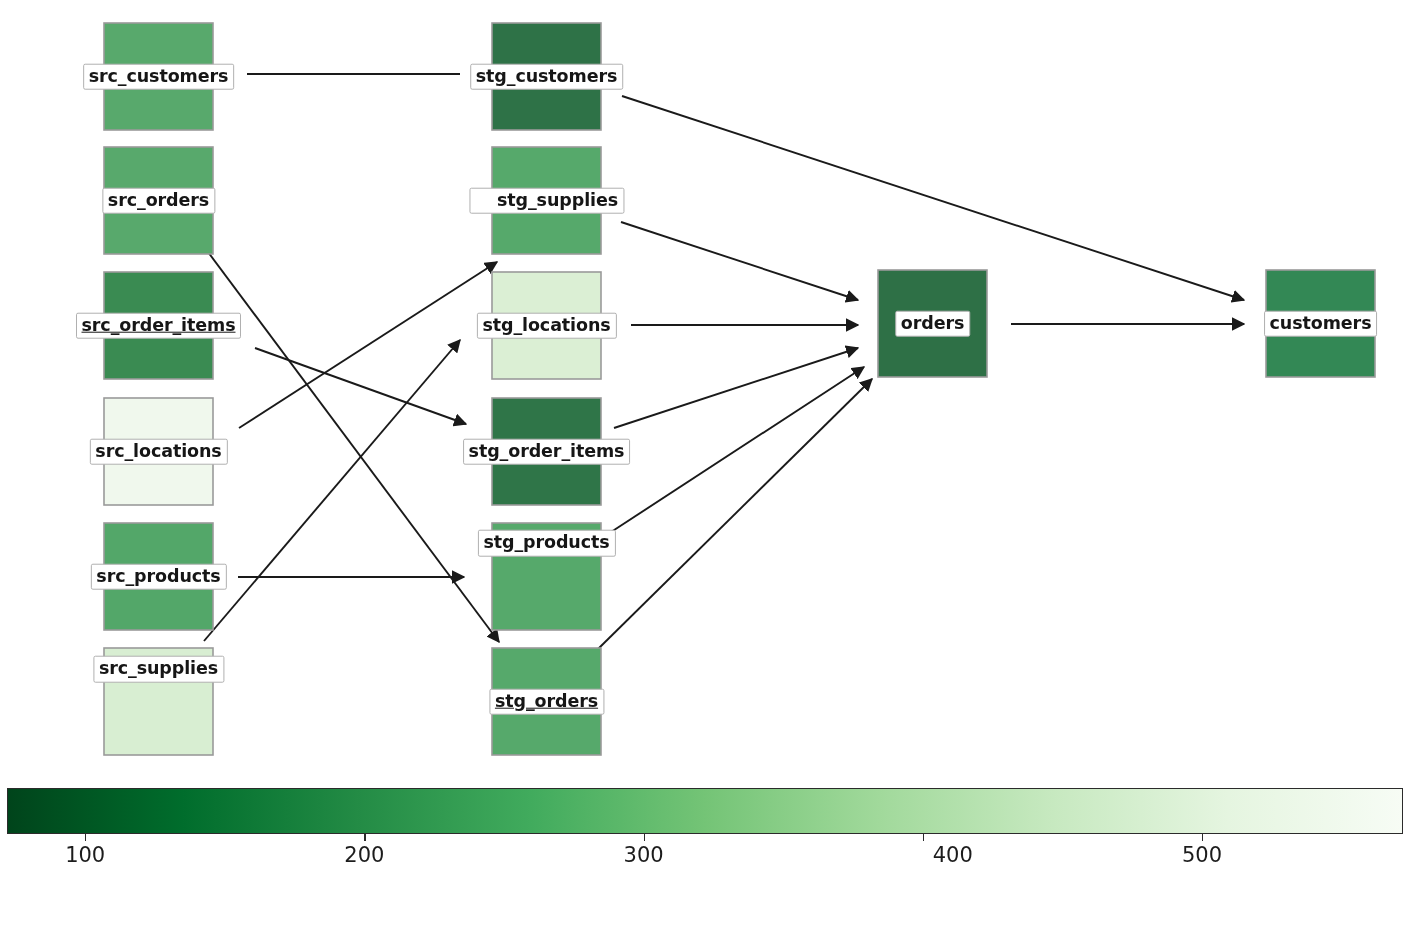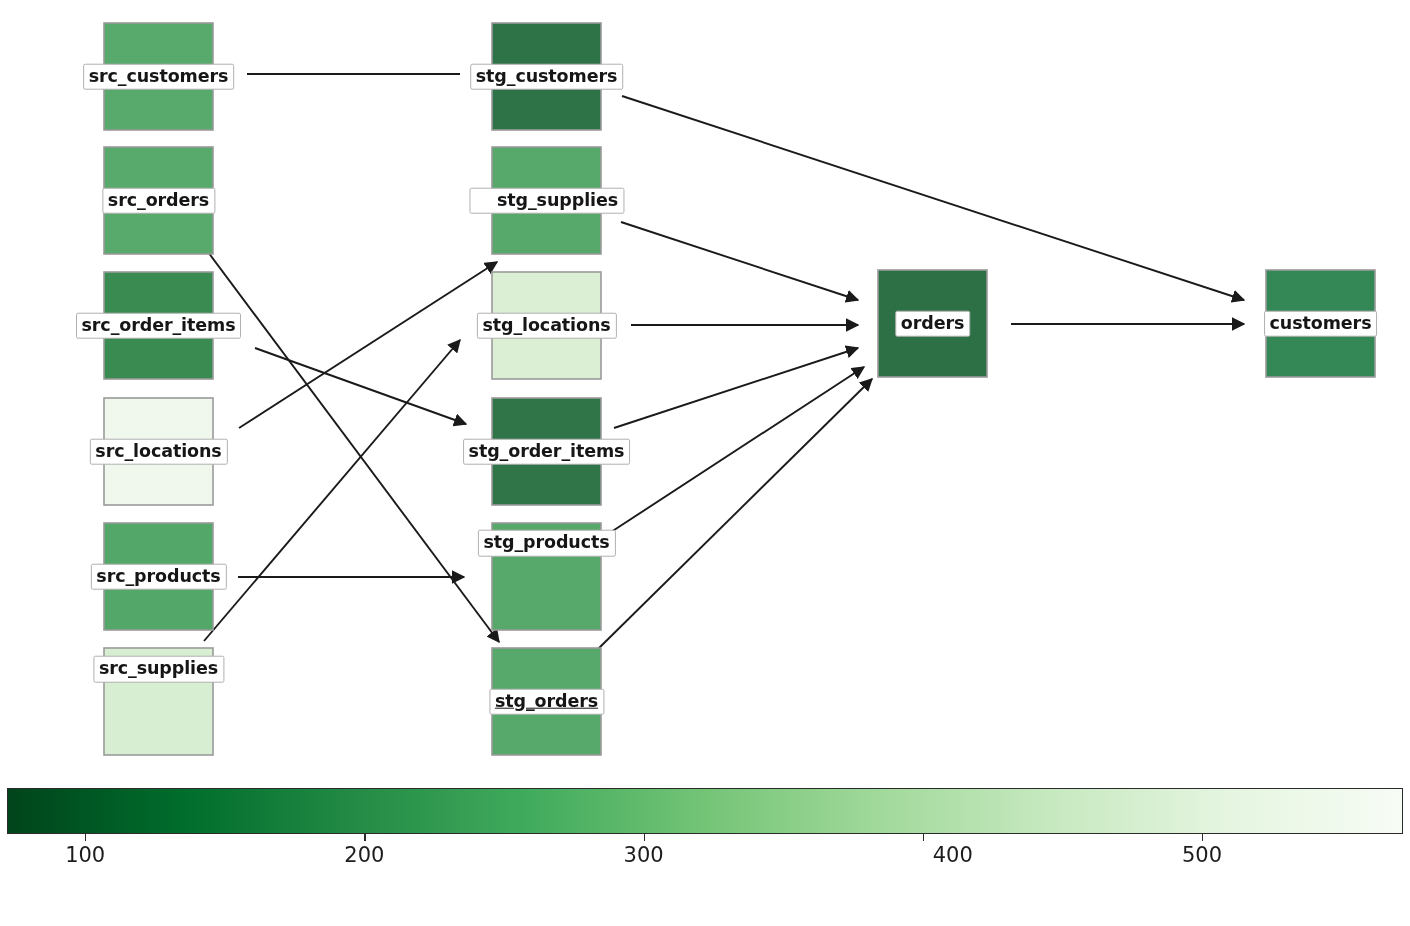--- a/index.html
+++ b/index.html
@@ -89,21 +89,21 @@
         <rect x="456" y="523" width="109" height="107" fill="#56a96b" class="node-rect"></rect>
         <rect x="456" y="648" width="109" height="107" fill="#56a96b" class="node-rect"></rect>
         <rect x="842" y="270" width="109" height="107" fill="#2e7046" class="node-rect"></rect>
         <rect x="1230" y="270" width="109" height="107" fill="#338855" class="node-rect"></rect>
       </g>
   </svg>
 
   <div id="label-layer">
       <div class="node-label" style="left: 122.5px; top: 76.5px;">src_customers</div>
       <div class="node-label" style="left: 122.5px; top: 200.5px; text-align: right;">src_orders</div>
-      <div class="node-label" style="left: 122.5px; top: 325.5px;">src_order_items</div>
+      <div class="node-label" style="left: 122.5px; top: 325.5px; text-decoration: underline;">src_order_items</div>
       <div class="node-label" style="left: 122.5px; top: 451.5px;">src_locations</div>
       <div class="node-label" style="left: 122.5px; top: 576.5px;">src_products</div>
       <div class="node-label" style="left: 122.5px; top: 669px;">src_supplies</div>
       <div class="node-label" style="left: 510.5px; top: 76.5px;">stg_customers</div>
       <div class="node-label" style="left: 510.5px; top: 200.5px; padding-left: 27px;">stg_supplies</div>
       <div class="node-label" style="left: 510.5px; top: 325.5px;">stg_locations</div>
       <div class="node-label" style="left: 510.5px; top: 451.5px;">stg_order_items</div>
       <div class="node-label" style="left: 510.5px; top: 543px;">stg_products</div>
       <div class="node-label" style="left: 510.5px; top: 701.5px; text-decoration: underline;">stg_orders</div>
       <div class="node-label" style="left: 896.5px; top: 323.5px;">orders</div>

